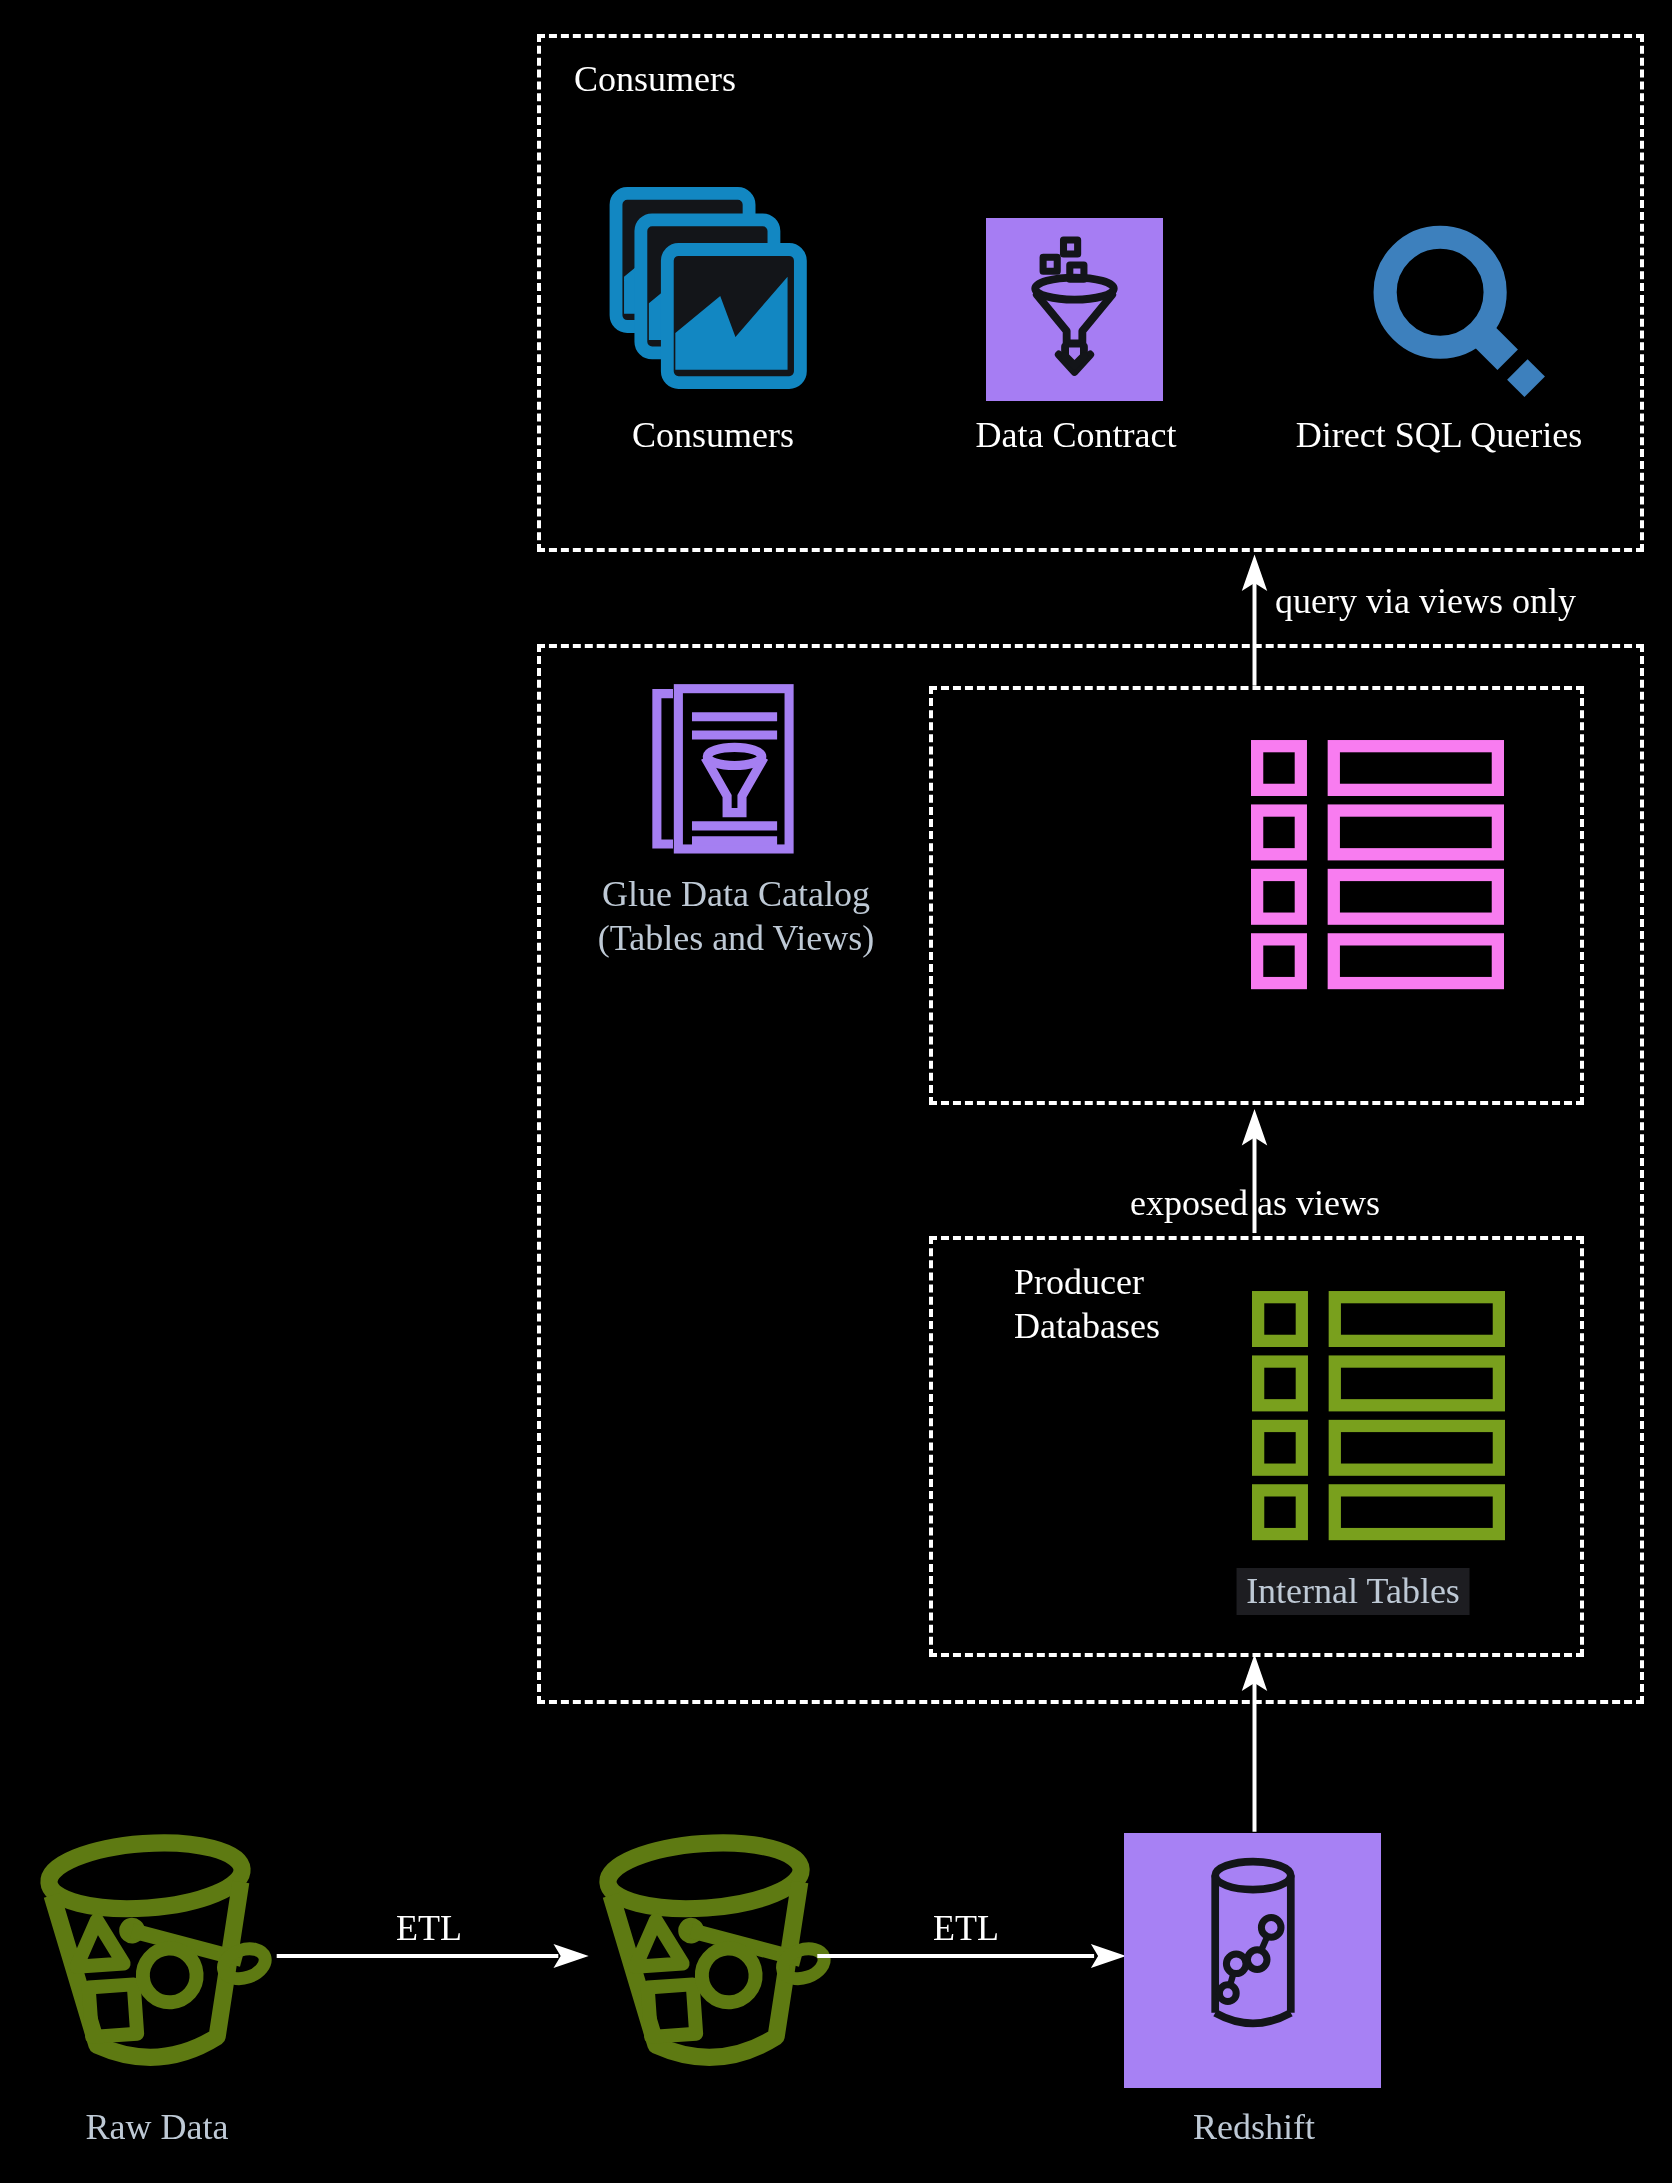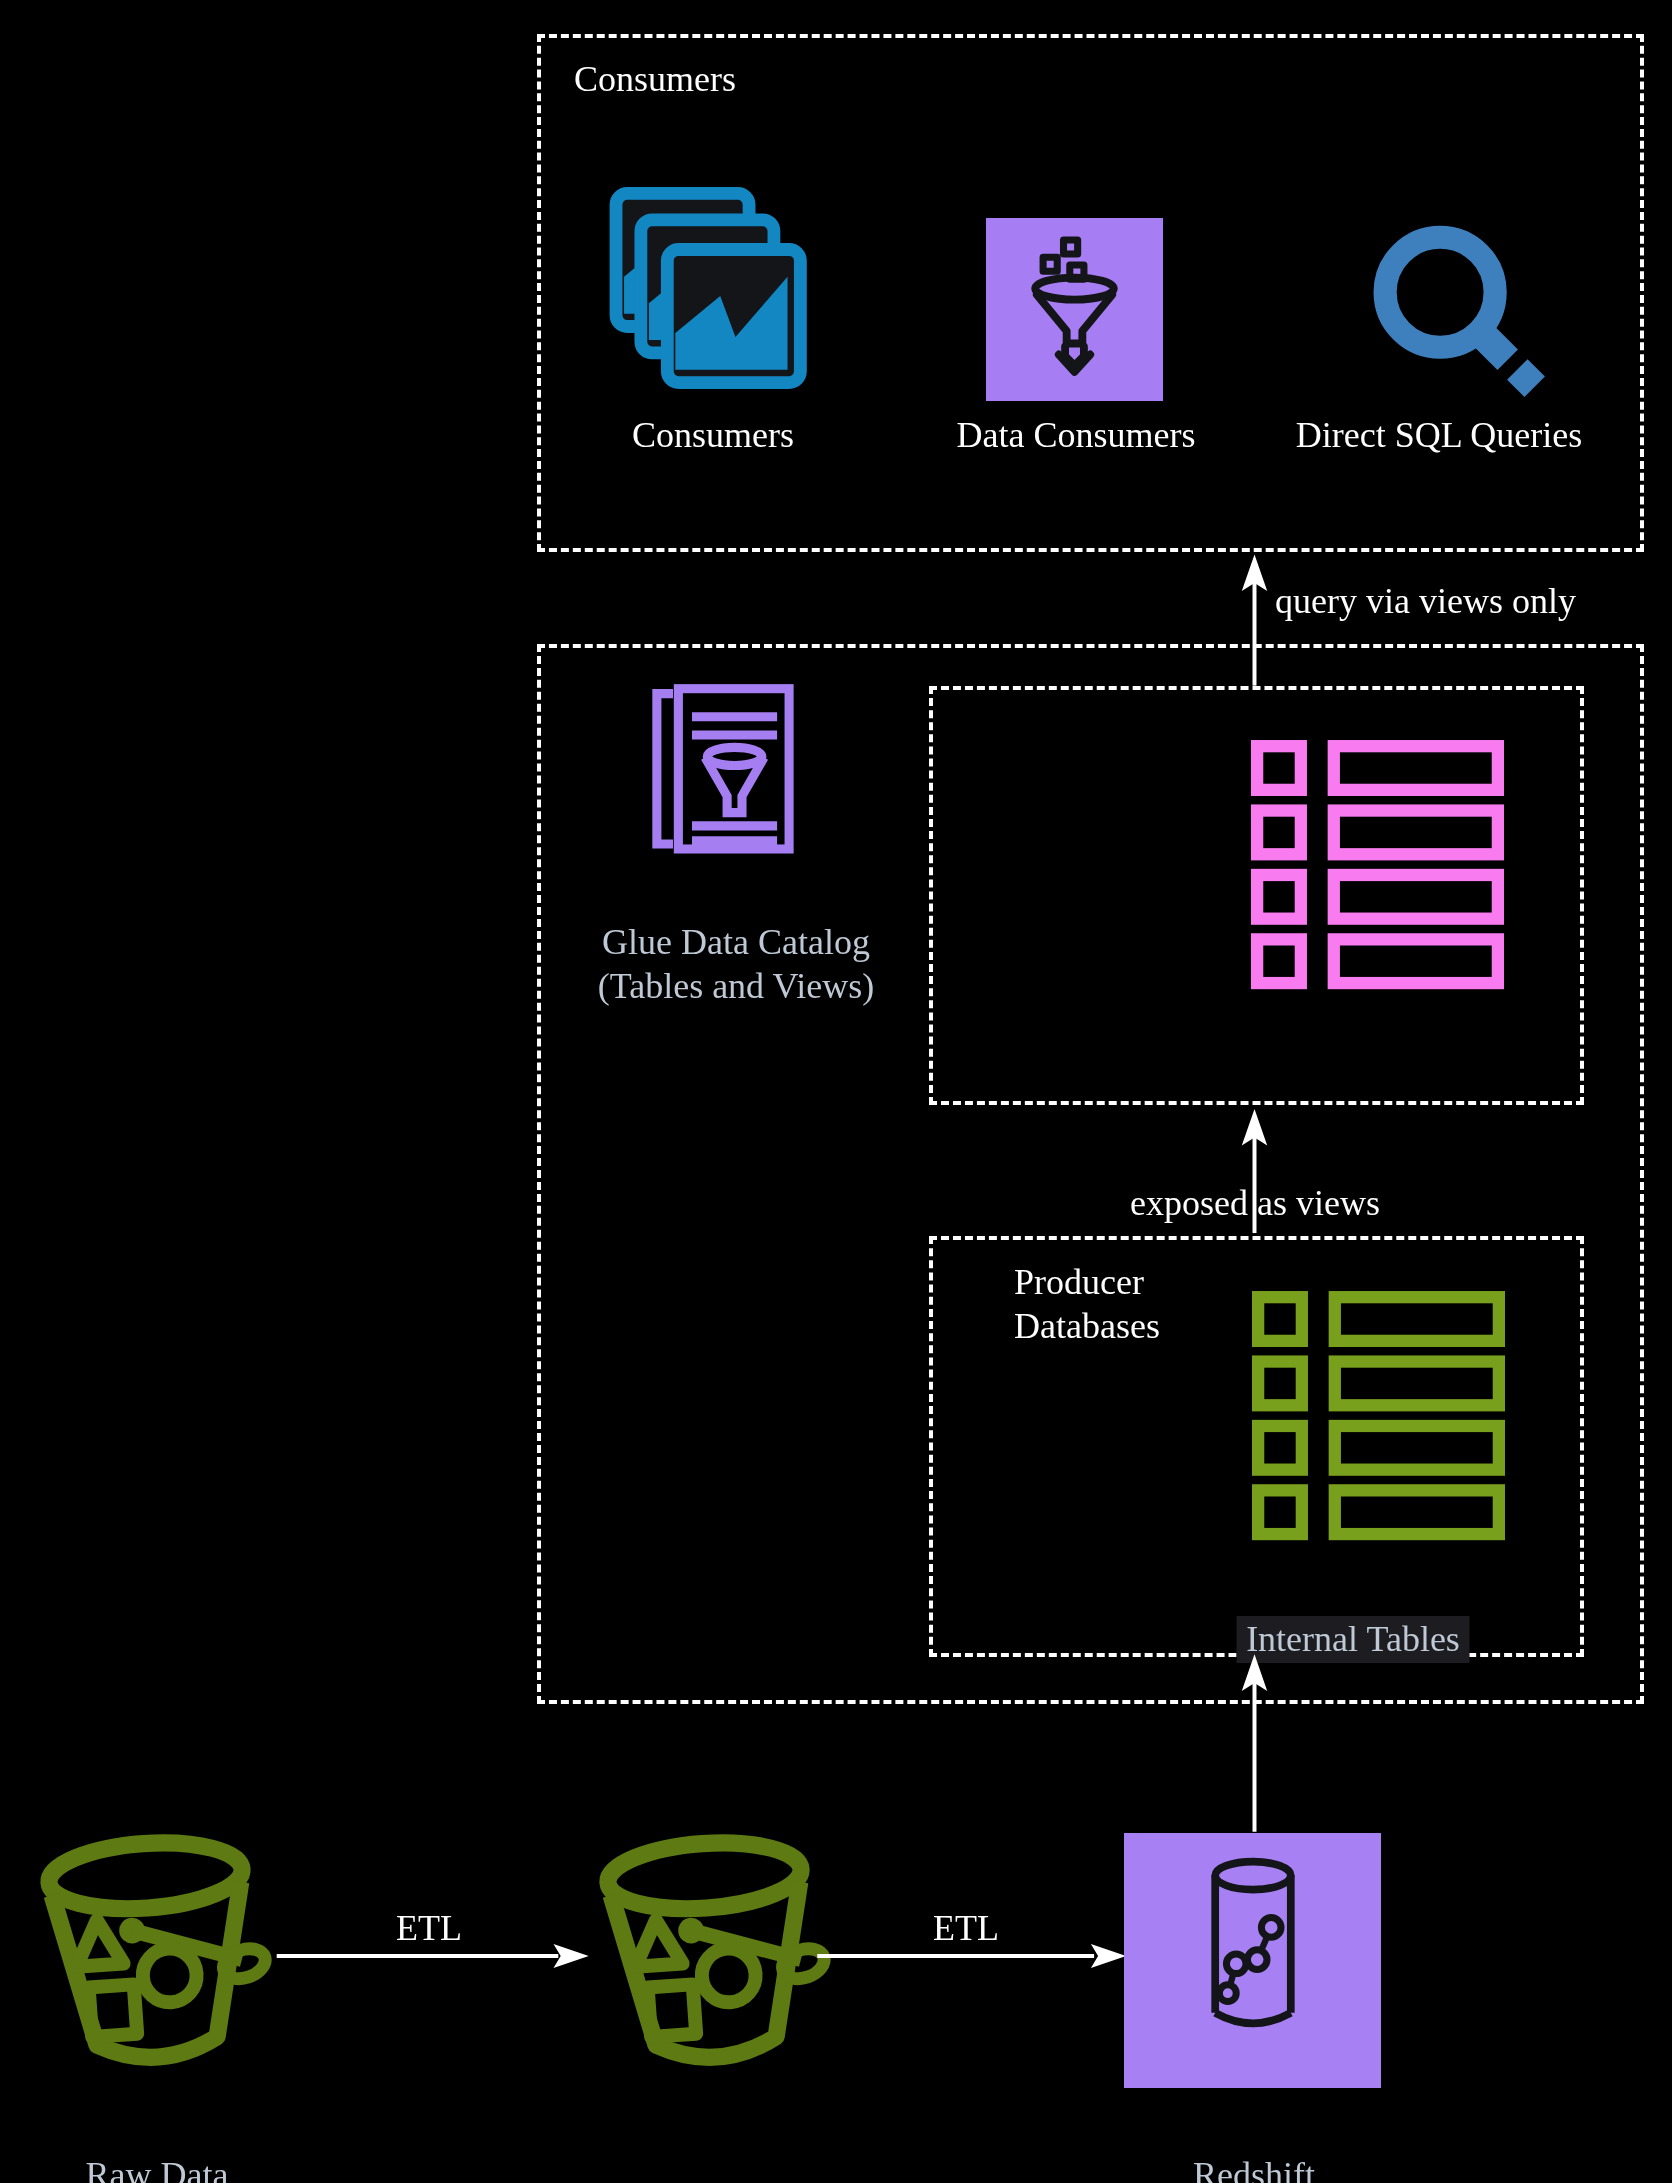--- a/index.html
+++ b/index.html
@@ -6,21 +6,21 @@
   .canvas{
     position:relative;width:1673px;height:2183px;background:var(--background,#000);
     font-family:Liberation Serif, serif;overflow:hidden;
   }
   .abs{position:absolute;}
   .dashed-box{position:absolute;border:4px dashed #ffffff;box-sizing:border-box;background:transparent;}
   .label{position:absolute;font-size:36px;line-height:42px;white-space:nowrap;}
   .label.center{transform:translateX(-50%);text-align:center;}
   .two-line{line-height:44px;text-align:center;}
   .white{color:#ffffff;}
-  .muted{color:var(--muted-label,#bec9d5);margin-top:48px;}
+  .muted{color:var(--muted-label,#bec9d5);}
   .pill{background:var(--internal-bg,#1d1d21);padding:2.4px 9.6px;}
   .purple-square{position:absolute;background:var(--pipeline-purple,#a67df3);}
   .redshift-square{position:absolute;background:var(--redshift-purple,#a781f4);}
   svg{display:block;overflow:visible;}
 </style>
 </head>
 <body>
 
 <div class="canvas">
 
@@ -57,21 +57,21 @@
     </svg>
   </div>
 
   <svg class="abs" style="left:1361px;top:214px" width="193" height="199" viewBox="0 0 100 100" fill="none">
     <circle cx="41" cy="39" r="28.5" stroke="var(--sql-blue)" stroke-width="12"></circle>
     <line x1="63" y1="61" x2="76" y2="74" stroke="var(--sql-blue)" stroke-width="15"></line>
     <line x1="81" y1="79" x2="90" y2="88" stroke="var(--sql-blue)" stroke-width="15"></line>
   </svg>
 
   <div class="label white center" style="left:713px;top:414px">Consumers</div>
-  <div class="label white center" style="left:1076px;top:414px">Data Consumers</div>
+  <div class="label white center" style="left:1076px;top:414px">Data Contract</div>
   <div class="label white center" style="left:1439px;top:414px">Direct SQL Queries</div>
 
   <svg class="abs" style="left:1237px;top:552px" width="35" height="136" viewBox="0 0 44 169">
     <line x1="22" y1="167" x2="22" y2="36" stroke="#fff" stroke-width="5"></line>
     <polygon points="22,2 6,48 22,38 38,48" fill="#fff"></polygon>
   </svg>
   <div class="label white" style="left:1275px;top:580px">query via views only</div>
 
   <div class="dashed-box" style="left:537px;top:644px;width:1107px;height:1060px"></div>
 

